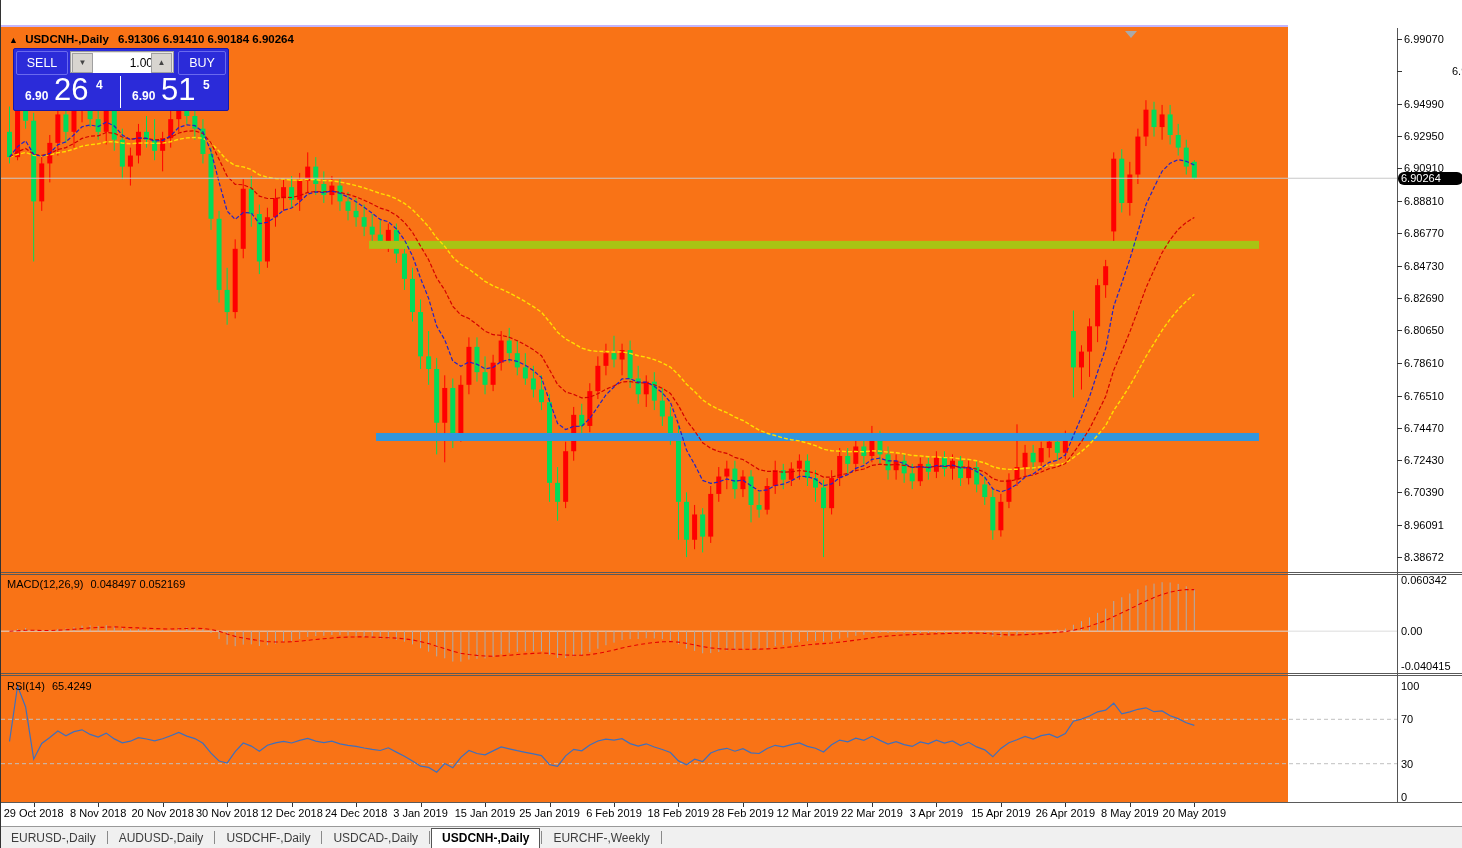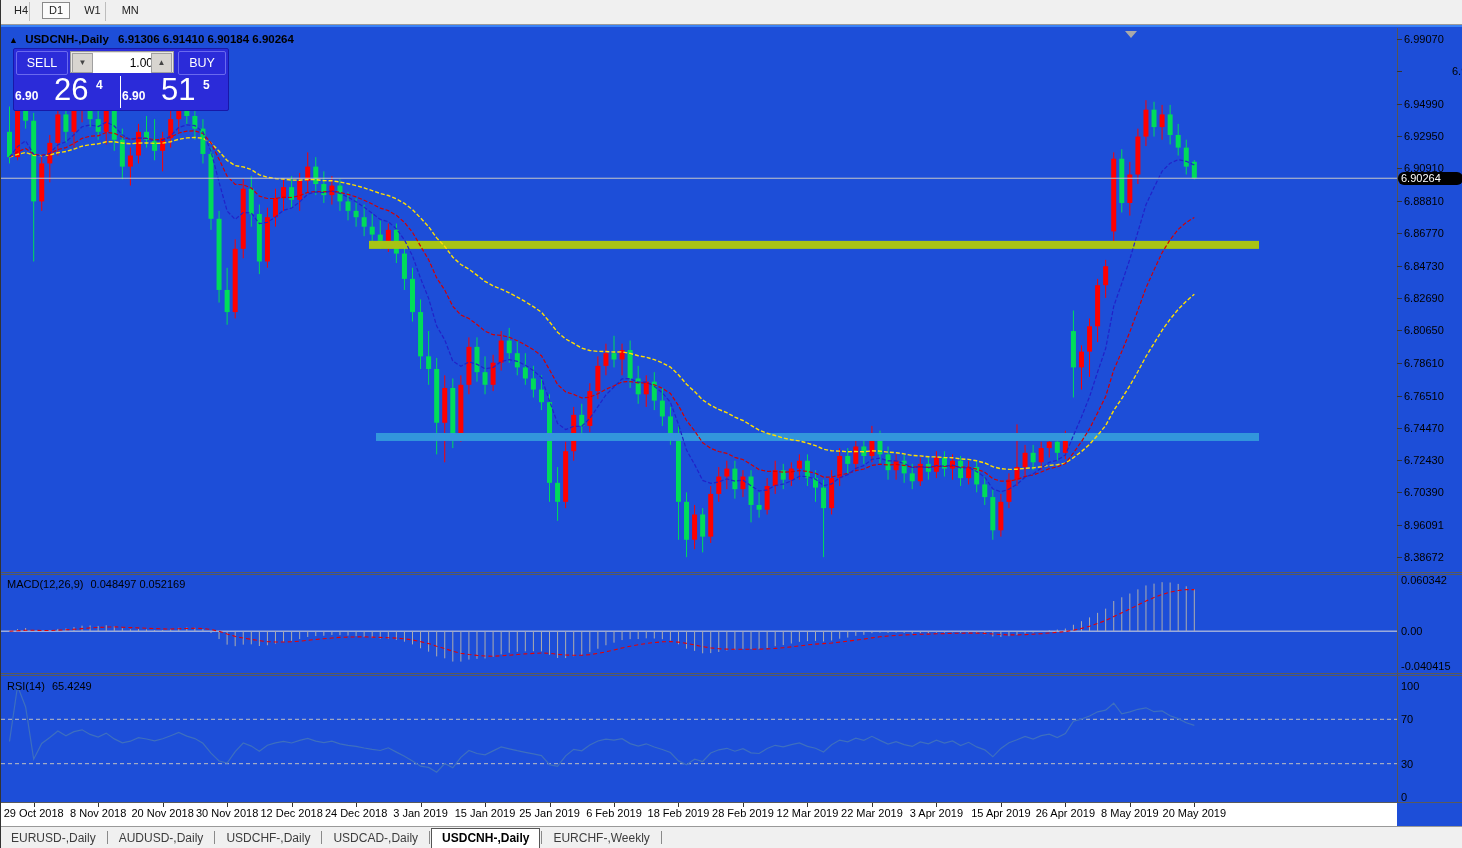--- a/index.html
+++ b/index.html
@@ -3,21 +3,21 @@
 <meta charset="utf-8">
 <style>
   html,body{margin:0;padding:0;background:#fff;}
   #app{position:relative;width:1462px;height:848px;font-family:"Liberation Sans",sans-serif;overflow:hidden;background:#fff;border-left:1px solid #333;box-sizing:border-box;}
   
   #tf-bar{position:absolute;left:0;top:0;width:1462px;height:24px;background:#f0f0f0;border-bottom:1px solid #9a9a9a;}
   .tf-btn{position:relative;display:inline-block;margin:2px 1px 0 6px;padding:2px 7px 3px 7px;font-size:11px;color:#222;cursor:default;}
   .tf-btn.active{background:#fbfbfb;border:1px solid #8a8a8a;padding:1px 6px 2px 6px;}
   .tf-sep{position:absolute;top:2px;width:1px;height:19px;background:#bdbdbd;}
   
-  #chart{position:absolute;left:0;top:25px;width:1462px;height:801px;background:#1d4ed8;border-top:2px solid #3b82f6;}
+  #chart{position:absolute;left:0;top:25px;width:1287px;height:801px;background:#f97316;border-top:2px solid #c4b5fd;}
   #main-svg,#macd-svg,#rsi-svg{position:absolute;left:0;}
   #main-svg{top:1px;}
   #macd-svg{top:548px;}
   #rsi-svg{top:649px;}
   .axis-border{position:absolute;left:1396px;top:1px;width:1px;height:775px;background:#555;}
   .sep{position:absolute;left:0;width:1462px;height:1px;background:#5a5a5a;}
   
   #sym-header{position:absolute;left:8px;top:6px;font-size:11.5px;font-weight:700;color:#000;}
   #sym-header .tri{font-size:9px;margin-right:4px;}
   
@@ -25,21 +25,21 @@
   .tw-btn{position:absolute;top:2px;height:22px;line-height:22px;color:#fff;font-size:12.5px;text-align:center;background:#2b2bd9;border:1px solid #6a6aee;border-radius:2px;}
   #sell-btn{left:2px;width:50px;}
   #buy-btn{right:2px;width:46px;}
   #vol-box{position:absolute;left:56px;top:2px;width:104px;height:22px;background:#e8e6e3;border:1px solid #9a9a9a;box-sizing:border-box;}
   .vol-arrow{position:absolute;top:1px;width:19px;height:18px;background:#d8d5d0;border:1px solid #a0a0a0;font-size:8px;color:#444;text-align:center;line-height:18px;}
   #vol-down{left:1px;} #vol-up{right:1px;}
   #vol-input{position:absolute;left:22px;top:1px;width:58px;height:18px;border:0;background:#fff;font-size:12px;text-align:right;padding-right:3px;font-family:"Liberation Sans",sans-serif;}
   .px-panel{position:absolute;top:27px;height:32px;color:#fff;}
   #sell-panel{left:0;width:106px;border-right:1px solid #fff;}
   #buy-panel{left:107px;width:106px;}
-  .px-small{position:absolute;left:1px;bottom:5px;font-size:12px;font-weight:700;}
+  .px-small{position:absolute;left:11px;bottom:5px;font-size:12px;font-weight:700;}
   .px-big{position:absolute;left:40px;bottom:0px;font-size:31px;font-weight:400;}
   .px-sup{position:absolute;left:82px;top:2px;font-size:12px;font-weight:700;}
   
   #scroll-marker{position:absolute;left:1124px;top:4px;width:0;height:0;border-left:6px solid transparent;border-right:6px solid transparent;border-top:7px solid #a9a9a9;}
   
   .ind-label{position:absolute;left:6px;font-size:11px;color:#000;}
   #macd-label{top:551px;} #rsi-label{top:653px;}
   
   .pa-label{position:absolute;left:1403px;font-size:11px;color:#000;white-space:nowrap;}
   .pa-tick{position:absolute;left:1396px;width:5px;height:1px;background:#333;}
@@ -51,21 +51,20 @@
   #tab-bar{position:absolute;left:0;top:826px;width:1462px;height:22px;background:#f0f0f0;border-top:1px solid #999;}
   .sym-tab{display:inline-block;margin-top:1px;padding:3px 10px 2px 10px;font-size:12px;color:#3d3d3d;}
   .sym-tab.active{background:#fff;border:1px solid #555;border-bottom:0;font-weight:700;color:#000;padding:2px 10px 3px 10px;}
   .tab-sep{display:inline-block;width:1px;height:13px;background:#8a8a8a;vertical-align:middle;margin:0 1px;}
 </style>
 </head>
 <body>
 
 <div id="app">
 
-  <div id="tf-bar"><span class="tf-btn">H4</span><span class="tf-btn active">D1</span><span class="tf-btn">W1</span><span class="tf-btn">MN</span><div class="tf-sep" style="left: 28px;"></div><div class="tf-sep" style="left: 104px;"></div></div>
 
   <div id="chart">
     <svg id="main-svg" width="1396" height="546">
         <line x1="8.5" y1="78.51735369922356" x2="8.5" y2="135.44064955805453" stroke="#00DC5A" stroke-width="1"></line>
         <rect x="6" y="103.81659630314813" width="5" height="25.299242603924583" fill="#00DC5A"></rect>
         <line x1="16.560000000000002" y1="72.19254304824312" x2="16.560000000000002" y2="132.2782442325643" stroke="#FF0000" stroke-width="1"></line>
         <rect x="14.060000000000002" y="81.6797590247152" width="5" height="47.43607988235752" fill="#FF0000"></rect>
         <line x1="24.62" y1="65.86773239726128" x2="24.62" y2="100.65419097765792" stroke="#00DC5A" stroke-width="1"></line>
         <rect x="22.12" y="81.6797590247152" width="5" height="11.06841863921646" fill="#00DC5A"></rect>
         <line x1="32.68" y1="84.84216435020541" x2="32.68" y2="233.47521464826258" stroke="#00DC5A" stroke-width="1"></line>

